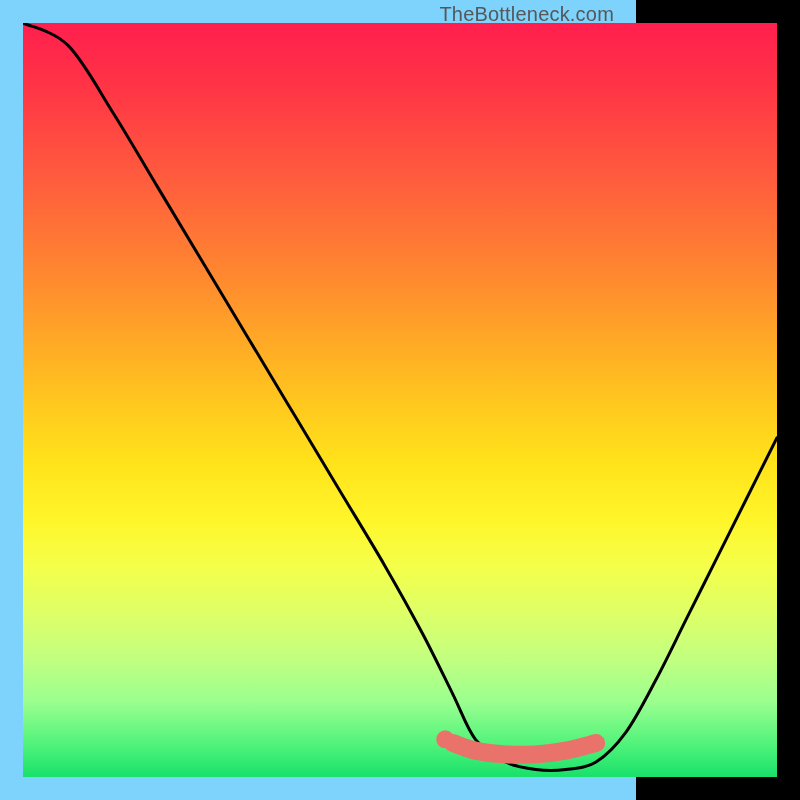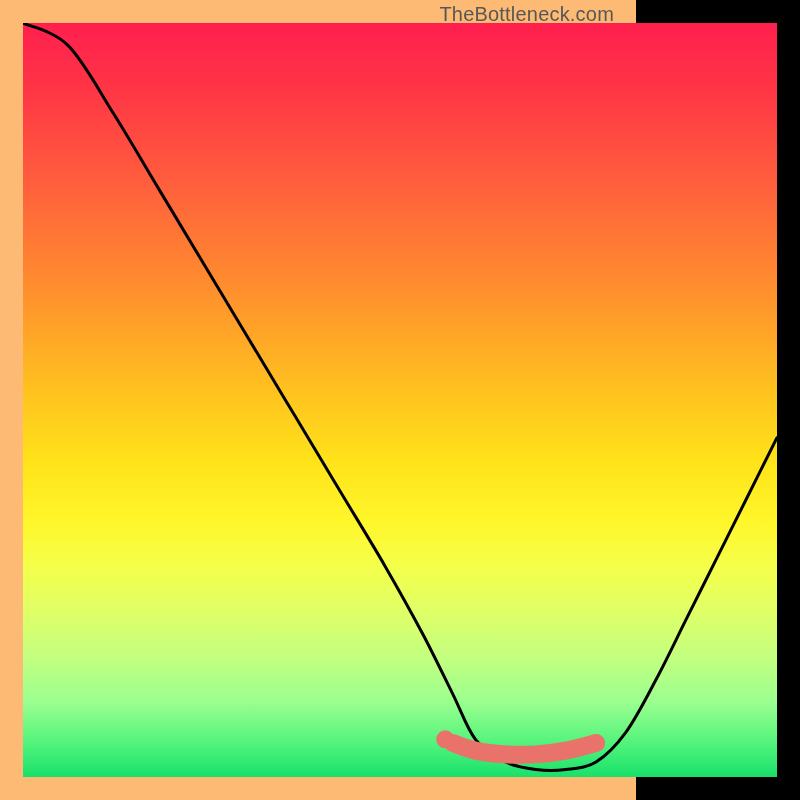--- a/index.html
+++ b/index.html
@@ -10,21 +10,21 @@
     background: #000;
     font-family: Arial, Helvetica, sans-serif;
     overflow: hidden;
   }
   .frame {
     position: absolute;
     left: 0;
     top: 0;
     width: 636px;
     height: 800px;
-    background: #fdba74;
+    background: #7dd3fc;
     text-decoration: underline;
   }
   .plot {
     position: absolute;
     left: 23px;
     top: 23px;
     width: 754px;
     height: 754px;
     
     background: linear-gradient(to bottom,

